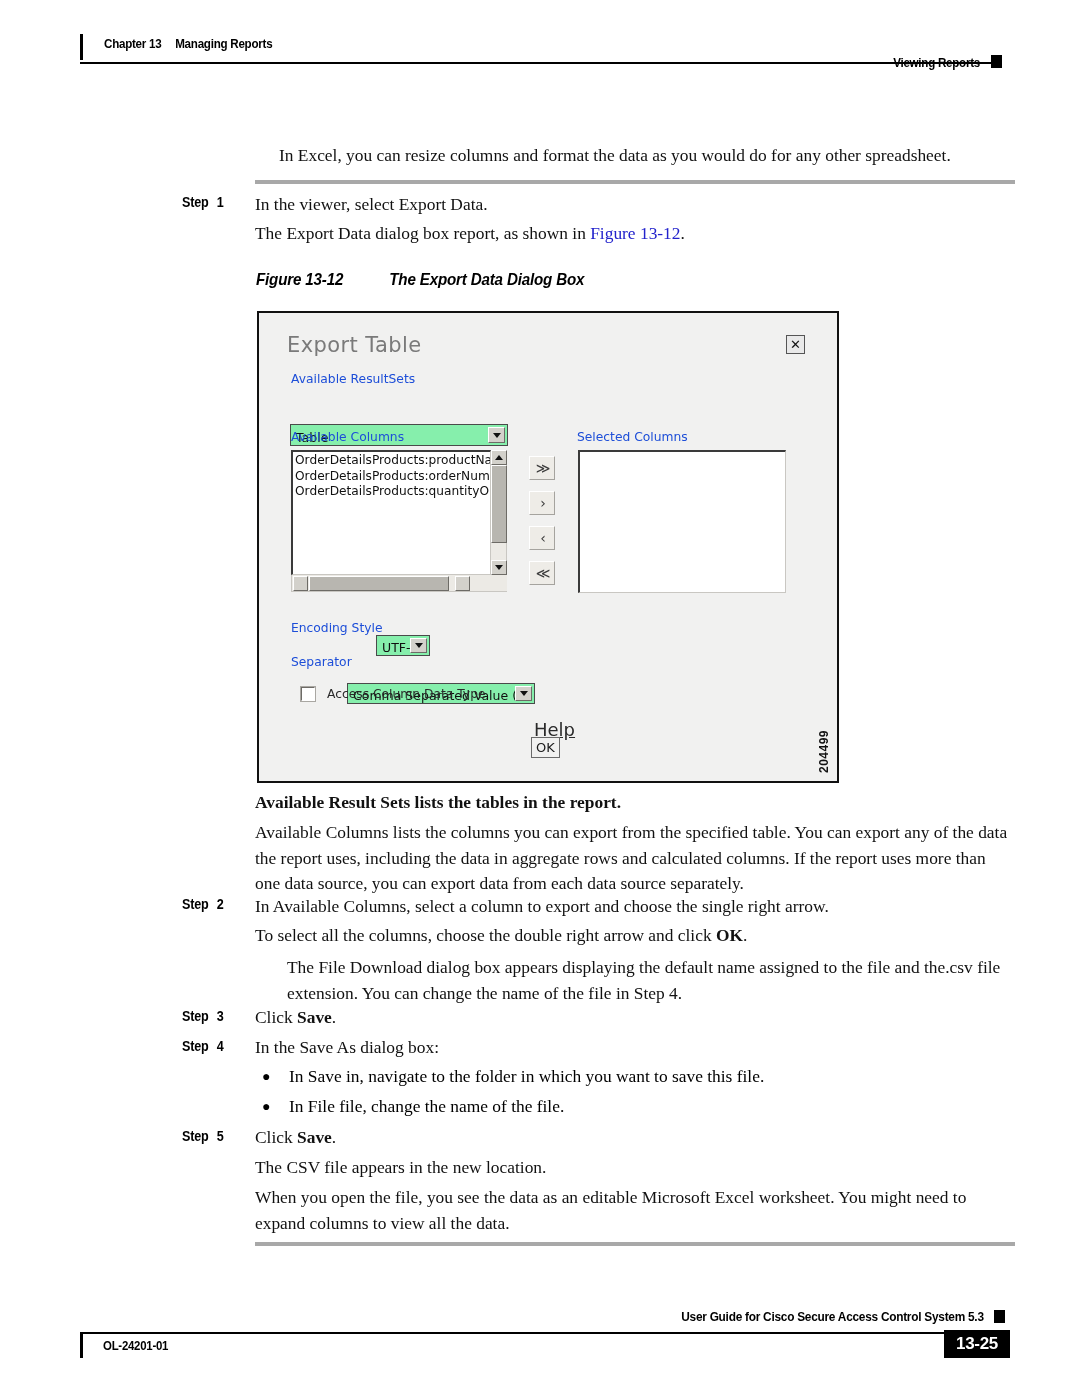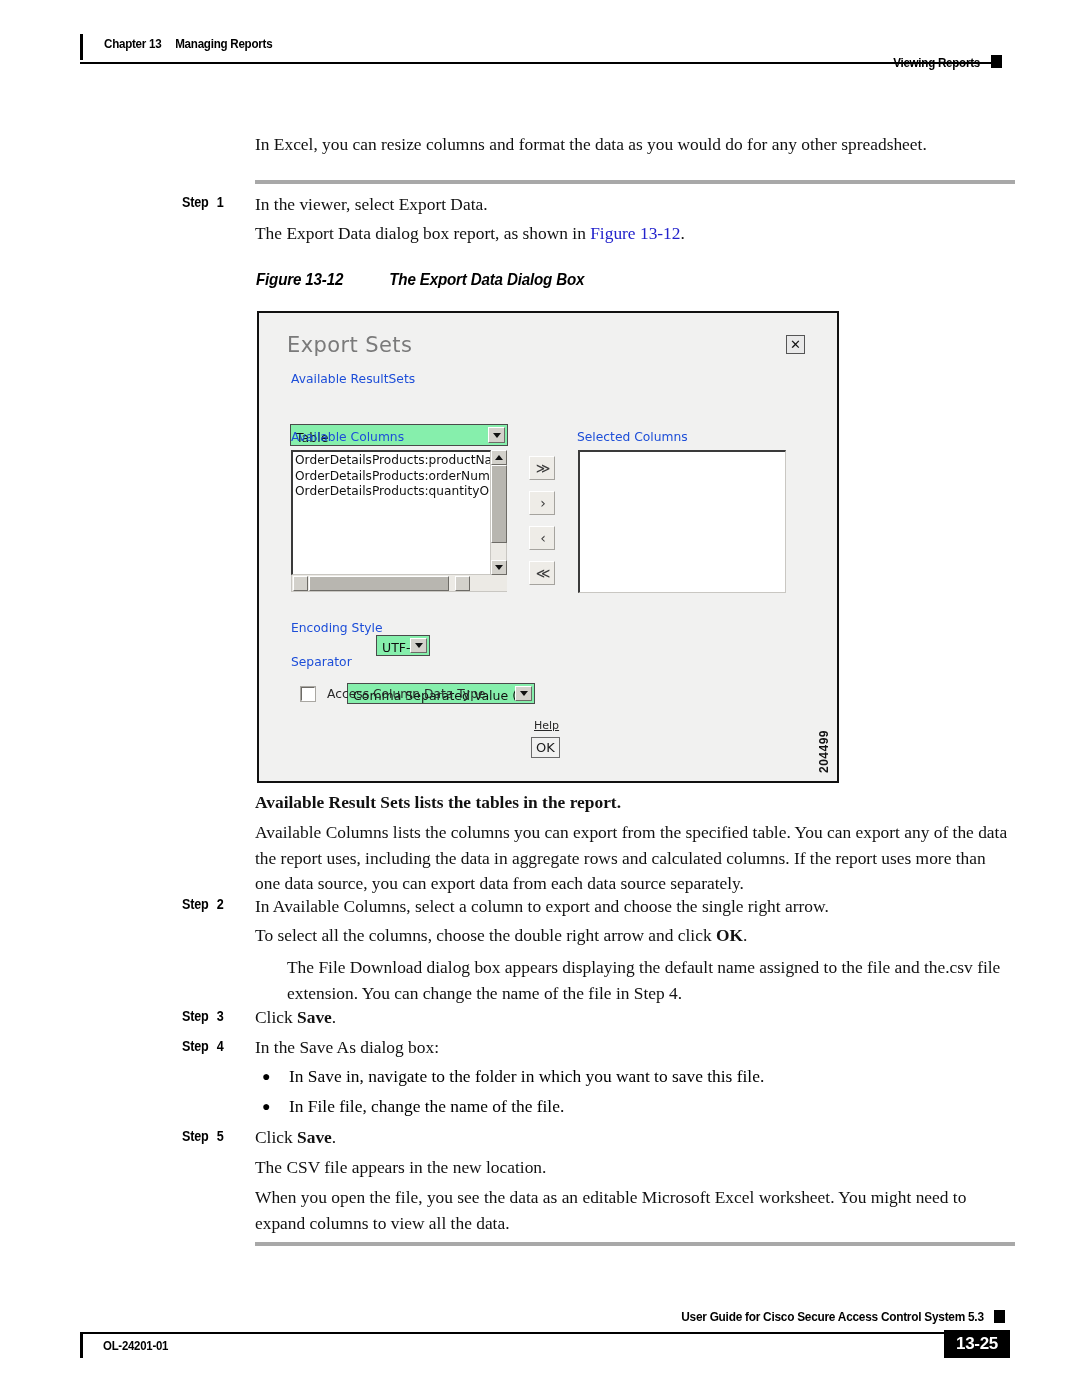--- a/index.html
+++ b/index.html
@@ -427,21 +427,21 @@
     font-family: "DejaVu Sans", sans-serif;
     font-size: 12.3px;
     color: #2a2a2a;
     white-space: nowrap;
   }
 
   .help-link {
     position: absolute;
     left: 275px; top: 406px;
     font-family: "DejaVu Sans", sans-serif;
-    font-size: 11px;
+    font-size: 18px;
     color: #2a2a2a;
     text-decoration: underline;
   }
   .ok-btn {
     position: absolute;
     left: 272px; top: 424px;
     min-width: 29px;
     padding: 1px 4px;
     background: #f1f1f0;
     border: 1.2px solid #6a6a6a;
@@ -523,41 +523,41 @@
   <div class="hdr-left-text">
     <span class="chapter-no">Chapter 13</span><span>Managing Reports</span>
   </div>
   <div class="hdr-rule"></div>
   <div class="hdr-right-text">Viewing Reports</div>
   <div class="hdr-right-square"></div>
 </div>
 
 <div class="content">
 
-  <div class="para body-col" style="top:132px;">In Excel, you can resize columns and format the data as you would do for any other spreadsheet.</div>
+  <div class="para body-col" style="top:143px;margin-left:24px;">In Excel, you can resize columns and format the data as you would do for any other spreadsheet.</div>
 
   <div class="rule-thick" style="top:180px;"></div>
 
   <div class="step-label" style="top:194px;">
     <span>Step</span><span class="sn">1</span>
   </div>
   <div class="para body-col" style="top:192px;">In the viewer, select Export Data.</div>
 
   <div class="para body-col" style="top:221px;">
     <span>The Export Data dialog box report, as shown in </span><span class="xref">Figure 13-12</span><span>.</span>
   </div>
 
   <div class="figure-caption" style="top:270px;">
     <span class="fc-num">Figure 13-12</span><span>The Export Data Dialog Box</span>
   </div>
 
   <div class="figure-frame">
     <div class="dlg">
 
-      <div class="dlg-title">Export Sets</div>
+      <div class="dlg-title">Export Table</div>
       <div class="dlg-close">✕</div>
 
       <div class="lbl lbl-resultsets">Available ResultSets</div>
       <div class="combo combo-resultsets">
         <span class="cval">Table</span>
         <span class="carrow">
             <i></i>
           </span>
       </div>
 

